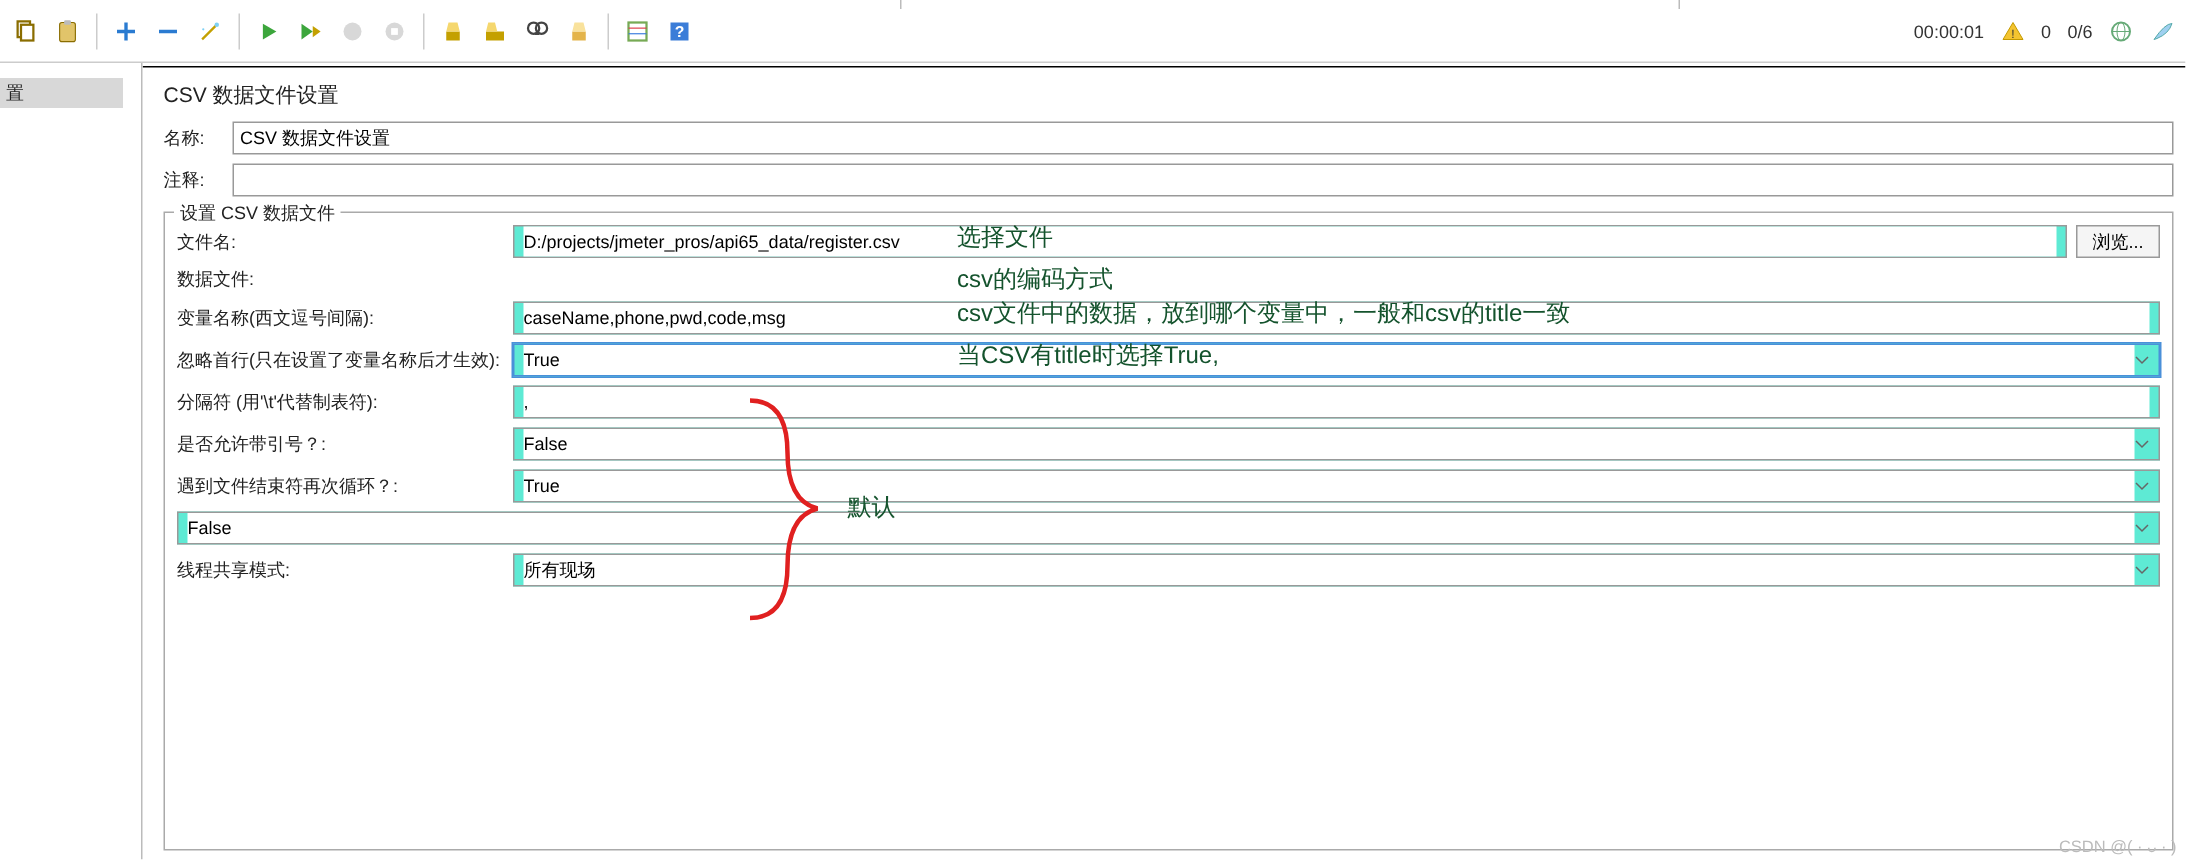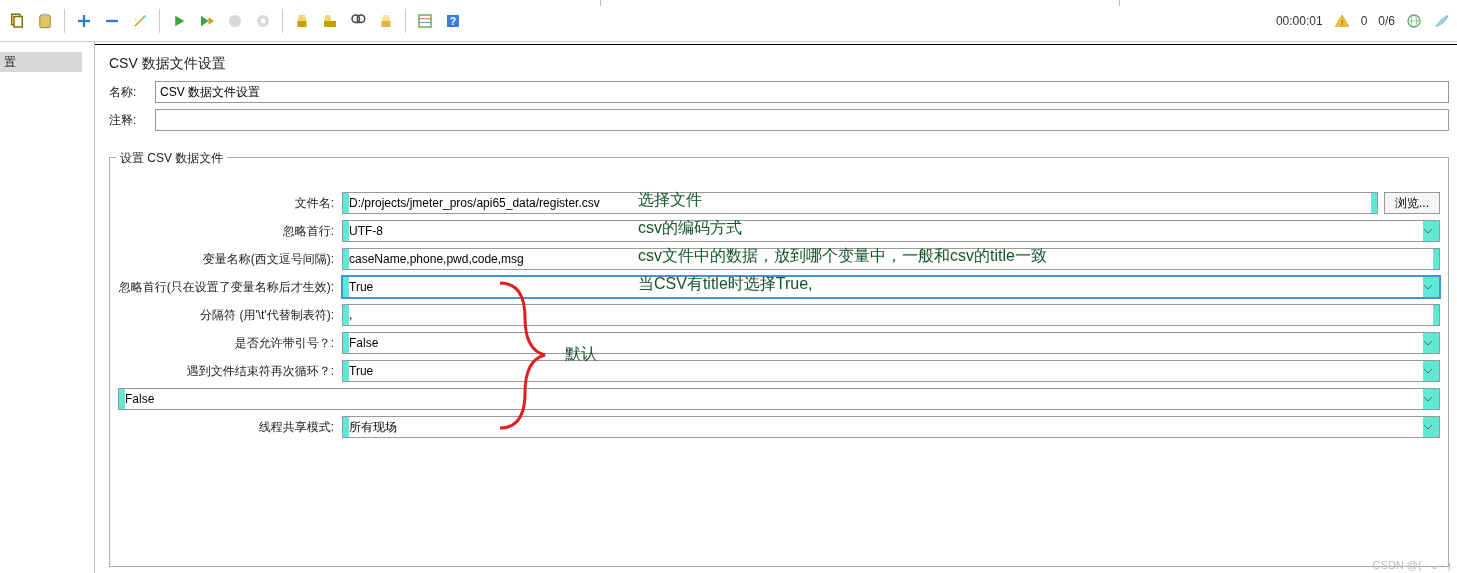--- a/index.html
+++ b/index.html
@@ -18,24 +18,24 @@
   .left-stub { width: 95px; border-right: 1px solid #bbb; background: #fff; position: relative; }
   .left-stub .sel { position: absolute; top: 10px; left: 0; right: 12px; height: 20px; background: #d8d8d8; padding-left: 4px; line-height: 20px; font-size: 12px; }
 
   
   .main { flex: 1; display: flex; flex-direction: column; border-top: 1px solid #000; margin-top: 2px; }
   .panel { flex: 1; display: flex; flex-direction: column; padding: 6px 8px 6px 14px; }
   .panel-title { font-size: 14px; padding: 4px 0 8px 0; }
   .row { display: flex; align-items: center; margin-bottom: 6px; gap: 6px; }
   .row .lab { flex: 0 0 auto; min-width: 40px; text-align: left; }
   .row input.full, .row .select-like { flex: 1; height: 22px; border: 1px solid #999; padding: 0 4px; font-size: 12px; background: #fff; }
-  .fieldset { border: 1px solid #aaa; margin-top: 20px; padding: 34px 8px 8px 8px; position: relative; flex: 1; }
+  .fieldset { border: 1px solid #aaa; margin-top: 4px; padding: 8px 8px 8px 8px; position: relative; flex: 1; }
   .fieldset .legend { position: absolute; top: -8px; left: 6px; background: #fff; padding: 0 4px; font-size: 12px; }
   .fs-row { display: flex; align-items: center; margin-bottom: 6px; gap: 6px; position: relative; }
-  .fs-row .flab { width: 218px; text-align: right; padding-right: 2px; white-space: nowrap; }
+  .fs-row .flab { width: 218px; text-align: left; padding-right: 2px; white-space: nowrap; }
   .fs-row .fval { flex: 1; height: 22px; border: 1px solid #999; padding: 0 6px; font-size: 12px; background: #5eead4; display: flex; align-items: center; justify-content: flex-end; }
   .fs-row .fval.focus { border: 1px solid #4a90d9; box-shadow: 0 0 0 1px #4a90d9; }
   .fs-row .fval input { border: none; outline: none; flex: 1; font-size: 12px; height: 100%; }
   .btn { height: 22px; border: 1px solid #999; background: #f5f5f5; padding: 0 10px; cursor: pointer; font-size: 12px; }
   .annot { position: absolute; color: #14532d; font-size: 16px; pointer-events: none; white-space: nowrap; }
   .watermark { position: absolute; right: 6px; bottom: 2px; font-size: 11px; color: #bbb; }
   svg.caret { fill: none; stroke: #666; stroke-width: 1; }
   .brace-svg { position: absolute; pointer-events: none; }
   .top-divider { position: absolute; top: 0; left: 600px; width: 520px; height: 6px; border-left: 1px solid #bbb; border-right: 1px solid #bbb; border-bottom: none; }
 </style>
@@ -185,27 +185,21 @@
           <div class="fs-row">
             <span class="flab">文件名:</span>
             <div class="fval">
                 <input value="D:/projects/jmeter_pros/api65_data/register.csv" style="">
               </div>
             <button class="btn">浏览...</button>
             <span class="annot" style="left:520px; top:-2px;">选择文件</span>
           </div>
 
           <div class="fs-row">
-            <span class="flab">忽略首行:</span>
-            <div class="fval">
-                <input value="UTF-8" style="">
-                <svg class="caret" width="10" height="10" viewBox="0 0 10 10">
-                  <polyline points="1,3 5,7 9,3"></polyline>
-                </svg>
-              </div>
+            <span class="flab">数据文件:</span>
             <span class="annot" style="left:520px; top:-2px;">csv的编码方式</span>
           </div>
 
           <div class="fs-row">
             <span class="flab">变量名称(西文逗号间隔):</span>
             <div class="fval">
                 <input value="caseName,phone,pwd,code,msg" style="">
               </div>
             <span class="annot" style="left:520px; top:-2px;">csv文件中的数据，放到哪个变量中，一般和csv的title一致</span>
           </div>

